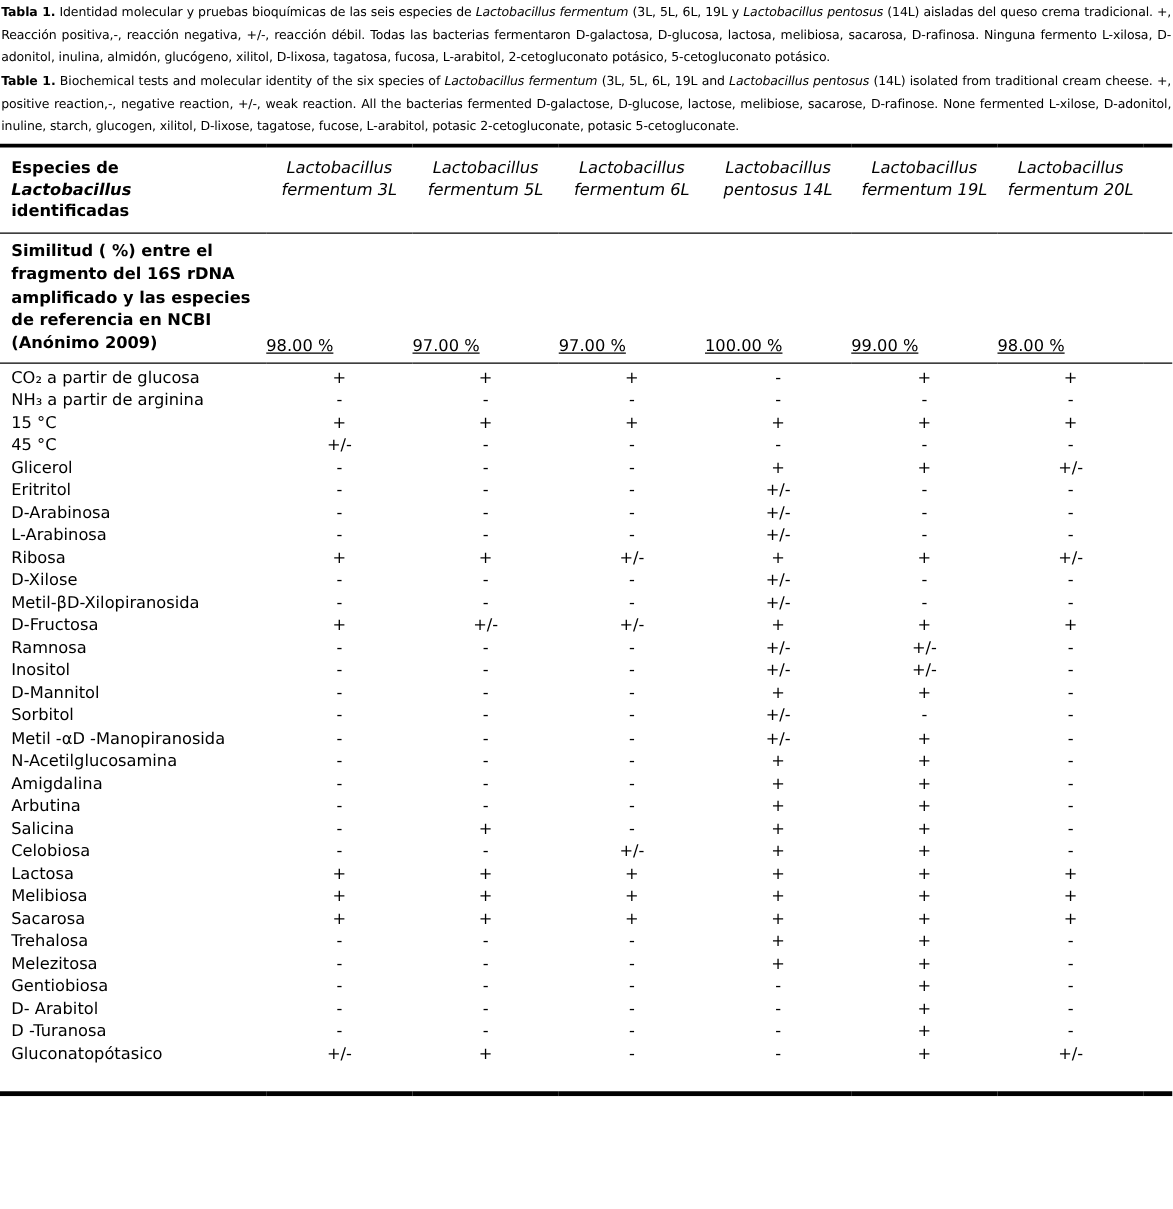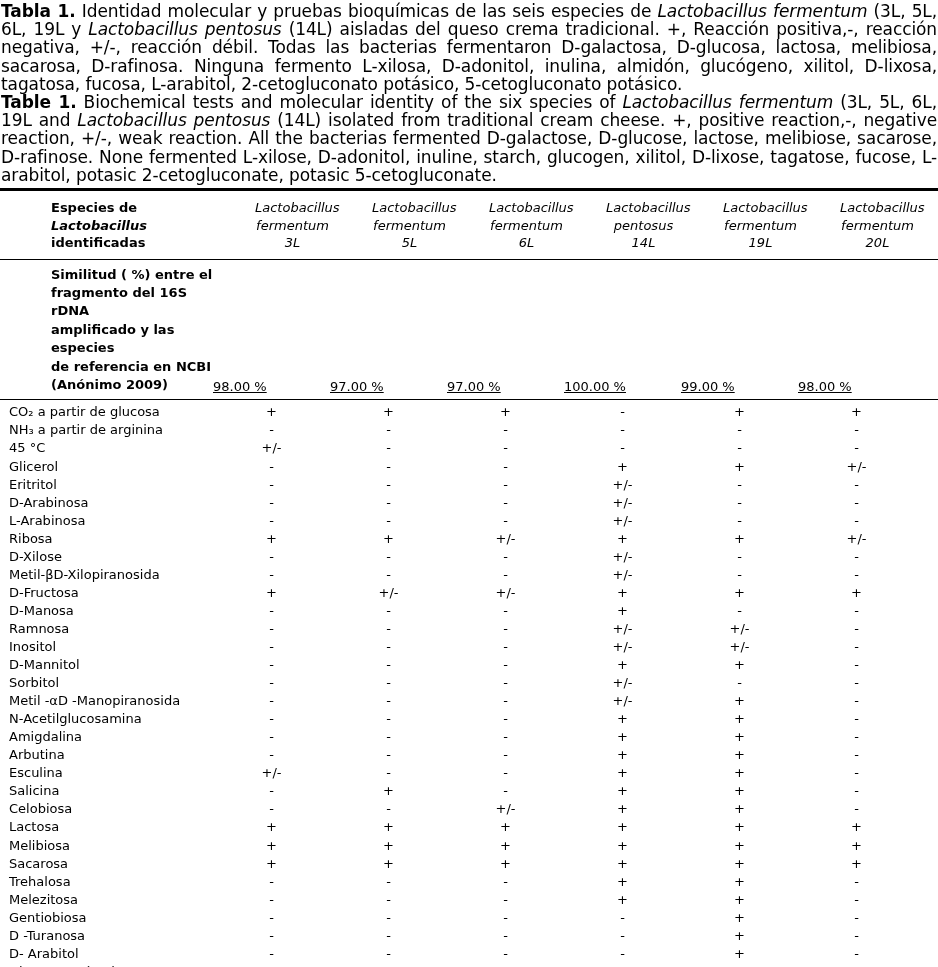--- a/index.html
+++ b/index.html
@@ -4,21 +4,21 @@
 <style>
   * { box-sizing: border-box; }
   html, body { margin: 0; padding: 0; background: #ffffff; }
   body {
     width: 938px;
     color: #000000;
     font-family: "DejaVu Sans", "Liberation Sans", sans-serif;
   }
   .captions {
     padding: 2px 1px 0 1px;
-    font-size: 17px;
+    font-size: 10px;
     line-height: 18.2px;
     text-align: justify;
     letter-spacing: -0.1px;
   }
   .caption { margin: 0; }
   .seg-b { font-weight: 700; }
   .seg-i { font-style: italic; }
 
   table.results {
     width: 938px;
@@ -35,21 +35,21 @@
   th, td { padding: 0; vertical-align: top; }
 
   thead th {
     border-bottom: 1.5px solid #000;
     padding-top: 8px;
     padding-bottom: 7px;
     line-height: 17.5px;
     font-weight: 400;
   }
   th.label-cell { text-align: left; padding-left: 9px; font-weight: 700; }
-  .hl { display: block; margin-left: 42px; }
+  .hl { display: block; }
   .ital { font-style: italic; }
   .col-head { text-align: center; font-style: italic; }
 
   tr.sim-row td { border-bottom: 1.5px solid #000; }
   td.sim-label { padding: 6px 0 5px 9px; line-height: 18.4px; font-weight: bold; }
   td.sim-val { vertical-align: bottom; text-align: left; padding-bottom: 5px; text-decoration: underline; }
 
   tbody.data td { line-height: 18.05px; }
   tbody.data td.label-cell { padding-left: 9px; text-align: left; }
   tbody.data td.val { text-align: center; }
@@ -142,20 +142,30 @@
         <td class="label-cell">NH₃ a partir de arginina</td>
         <td class="val">-</td>
         <td class="val">-</td>
         <td class="val">-</td>
         <td class="val">-</td>
         <td class="val">-</td>
         <td class="val">-</td>
         <td></td>
       </tr>
       <tr>
+        <td class="label-cell">15 °C</td>
+        <td class="val">+</td>
+        <td class="val">+</td>
+        <td class="val">+</td>
+        <td class="val">+</td>
+        <td class="val">+</td>
+        <td class="val">+</td>
+        <td></td>
+      </tr>
+      <tr>
         <td class="label-cell">45 °C</td>
         <td class="val">+/-</td>
         <td class="val">-</td>
         <td class="val">-</td>
         <td class="val">-</td>
         <td class="val">-</td>
         <td class="val">-</td>
         <td></td>
       </tr>
       <tr>
@@ -232,30 +242,20 @@
         <td class="label-cell">D-Fructosa</td>
         <td class="val">+</td>
         <td class="val">+/-</td>
         <td class="val">+/-</td>
         <td class="val">+</td>
         <td class="val">+</td>
         <td class="val">+</td>
         <td></td>
       </tr>
       <tr>
-        <td class="label-cell">D-Manosa</td>
-        <td class="val">-</td>
-        <td class="val">-</td>
-        <td class="val">-</td>
-        <td class="val">+</td>
-        <td class="val">-</td>
-        <td class="val">-</td>
-        <td></td>
-      </tr>
-      <tr>
         <td class="label-cell">Ramnosa</td>
         <td class="val">-</td>
         <td class="val">-</td>
         <td class="val">-</td>
         <td class="val">+/-</td>
         <td class="val">+/-</td>
         <td class="val">-</td>
         <td></td>
       </tr>
       <tr>
@@ -322,30 +322,20 @@
         <td class="label-cell">Arbutina</td>
         <td class="val">-</td>
         <td class="val">-</td>
         <td class="val">-</td>
         <td class="val">+</td>
         <td class="val">+</td>
         <td class="val">-</td>
         <td></td>
       </tr>
       <tr>
-        <td class="label-cell">Esculina</td>
-        <td class="val">+/-</td>
-        <td class="val">-</td>
-        <td class="val">-</td>
-        <td class="val">+</td>
-        <td class="val">+</td>
-        <td class="val">-</td>
-        <td></td>
-      </tr>
-      <tr>
         <td class="label-cell">Salicina</td>
         <td class="val">-</td>
         <td class="val">+</td>
         <td class="val">-</td>
         <td class="val">+</td>
         <td class="val">+</td>
         <td class="val">-</td>
         <td></td>
       </tr>
       <tr>
@@ -412,31 +402,31 @@
         <td class="label-cell">Gentiobiosa</td>
         <td class="val">-</td>
         <td class="val">-</td>
         <td class="val">-</td>
         <td class="val">-</td>
         <td class="val">+</td>
         <td class="val">-</td>
         <td></td>
       </tr>
       <tr>
+        <td class="label-cell">D- Arabitol</td>
+        <td class="val">-</td>
+        <td class="val">-</td>
+        <td class="val">-</td>
+        <td class="val">-</td>
+        <td class="val">+</td>
+        <td class="val">-</td>
+        <td></td>
+      </tr>
+      <tr>
         <td class="label-cell">D -Turanosa</td>
-        <td class="val">-</td>
-        <td class="val">-</td>
-        <td class="val">-</td>
-        <td class="val">-</td>
-        <td class="val">+</td>
-        <td class="val">-</td>
-        <td></td>
-      </tr>
-      <tr>
-        <td class="label-cell">D- Arabitol</td>
         <td class="val">-</td>
         <td class="val">-</td>
         <td class="val">-</td>
         <td class="val">-</td>
         <td class="val">+</td>
         <td class="val">-</td>
         <td></td>
       </tr>
       <tr>
         <td class="label-cell">Gluconatopótasico</td>

